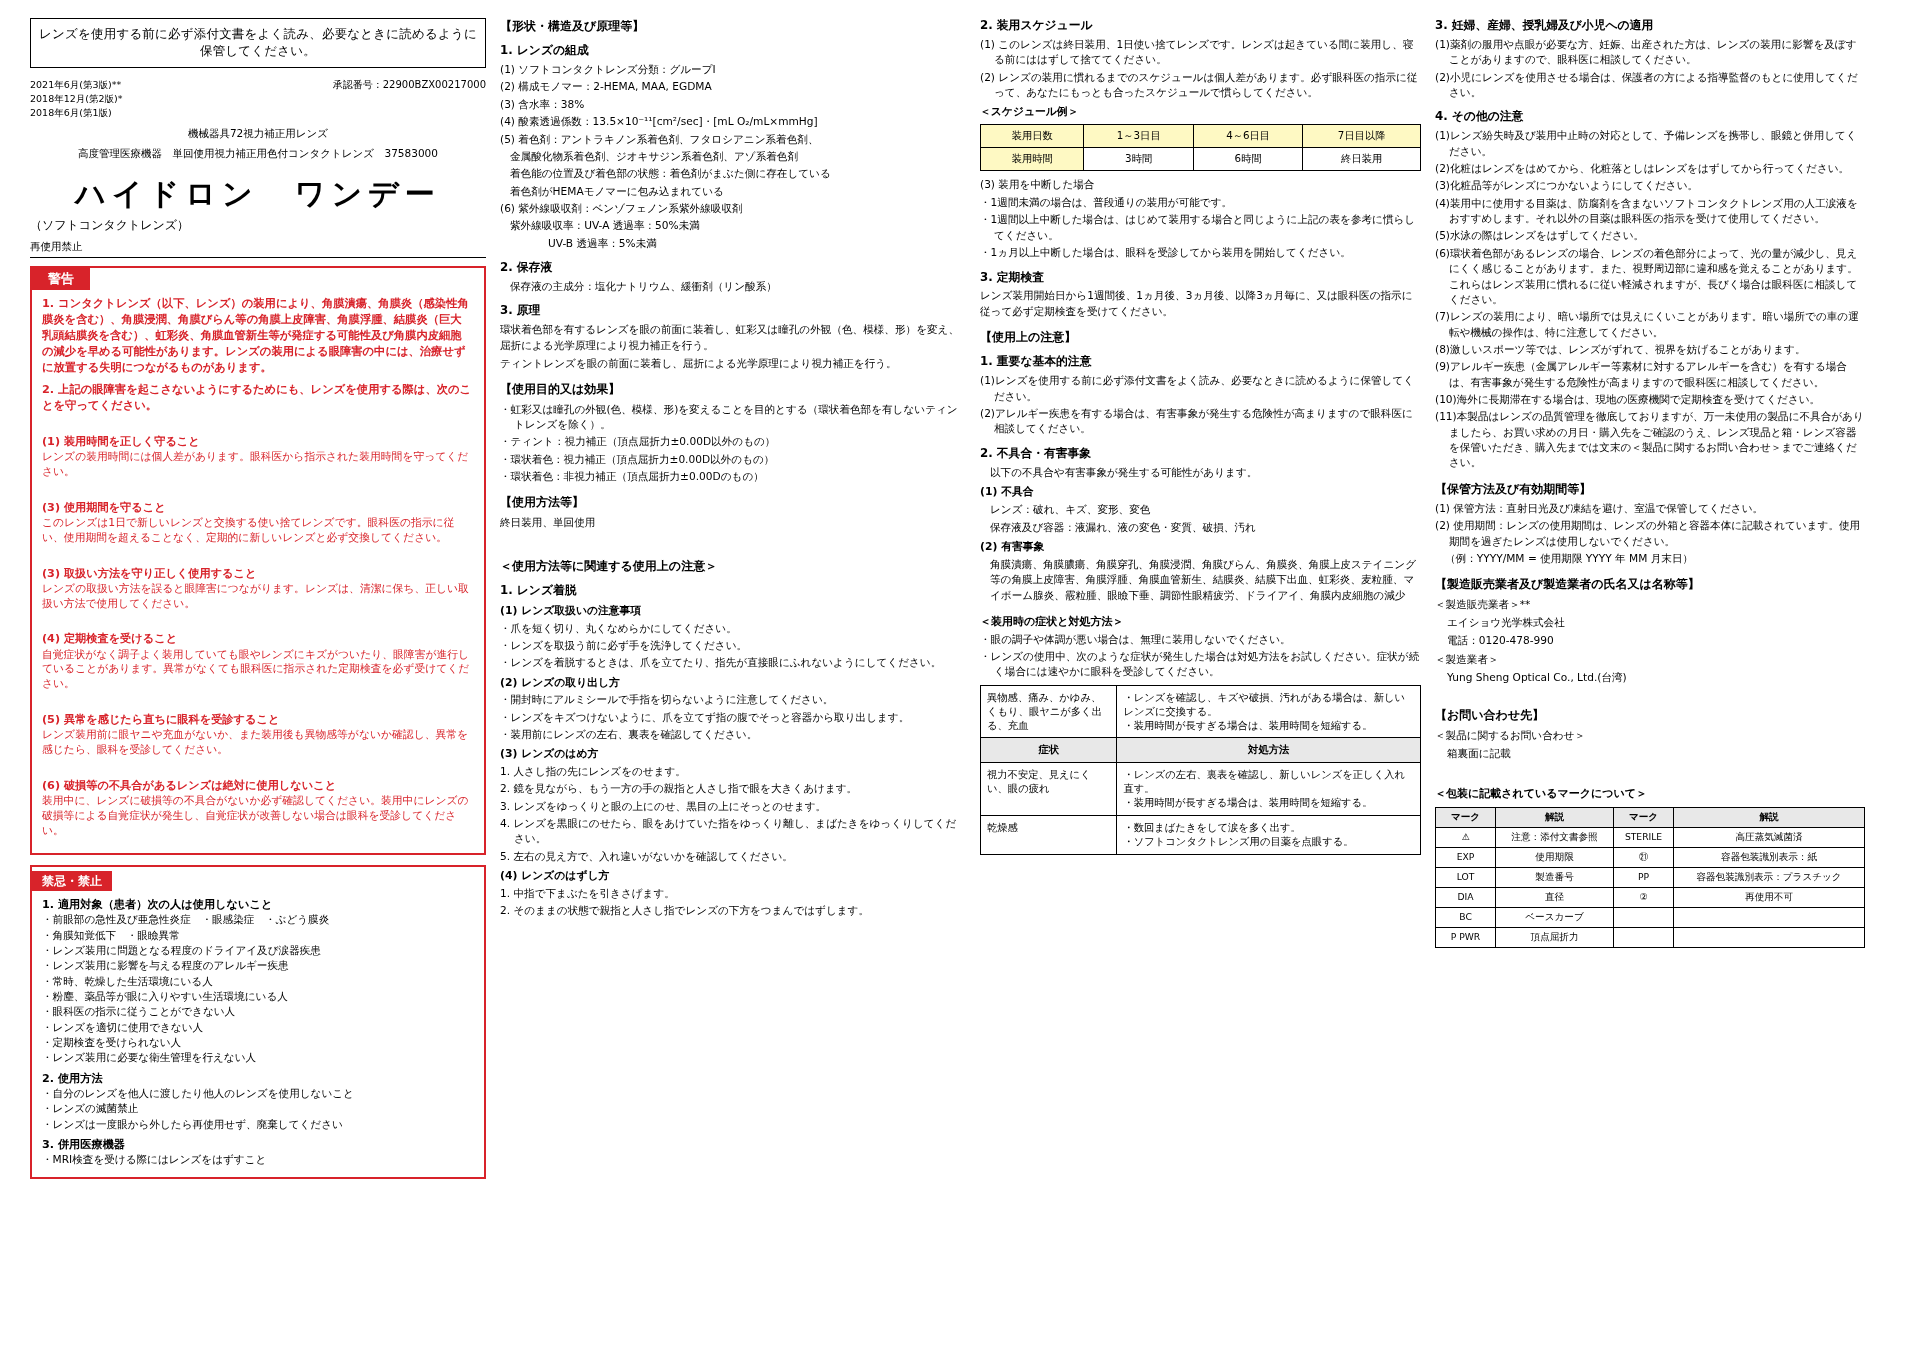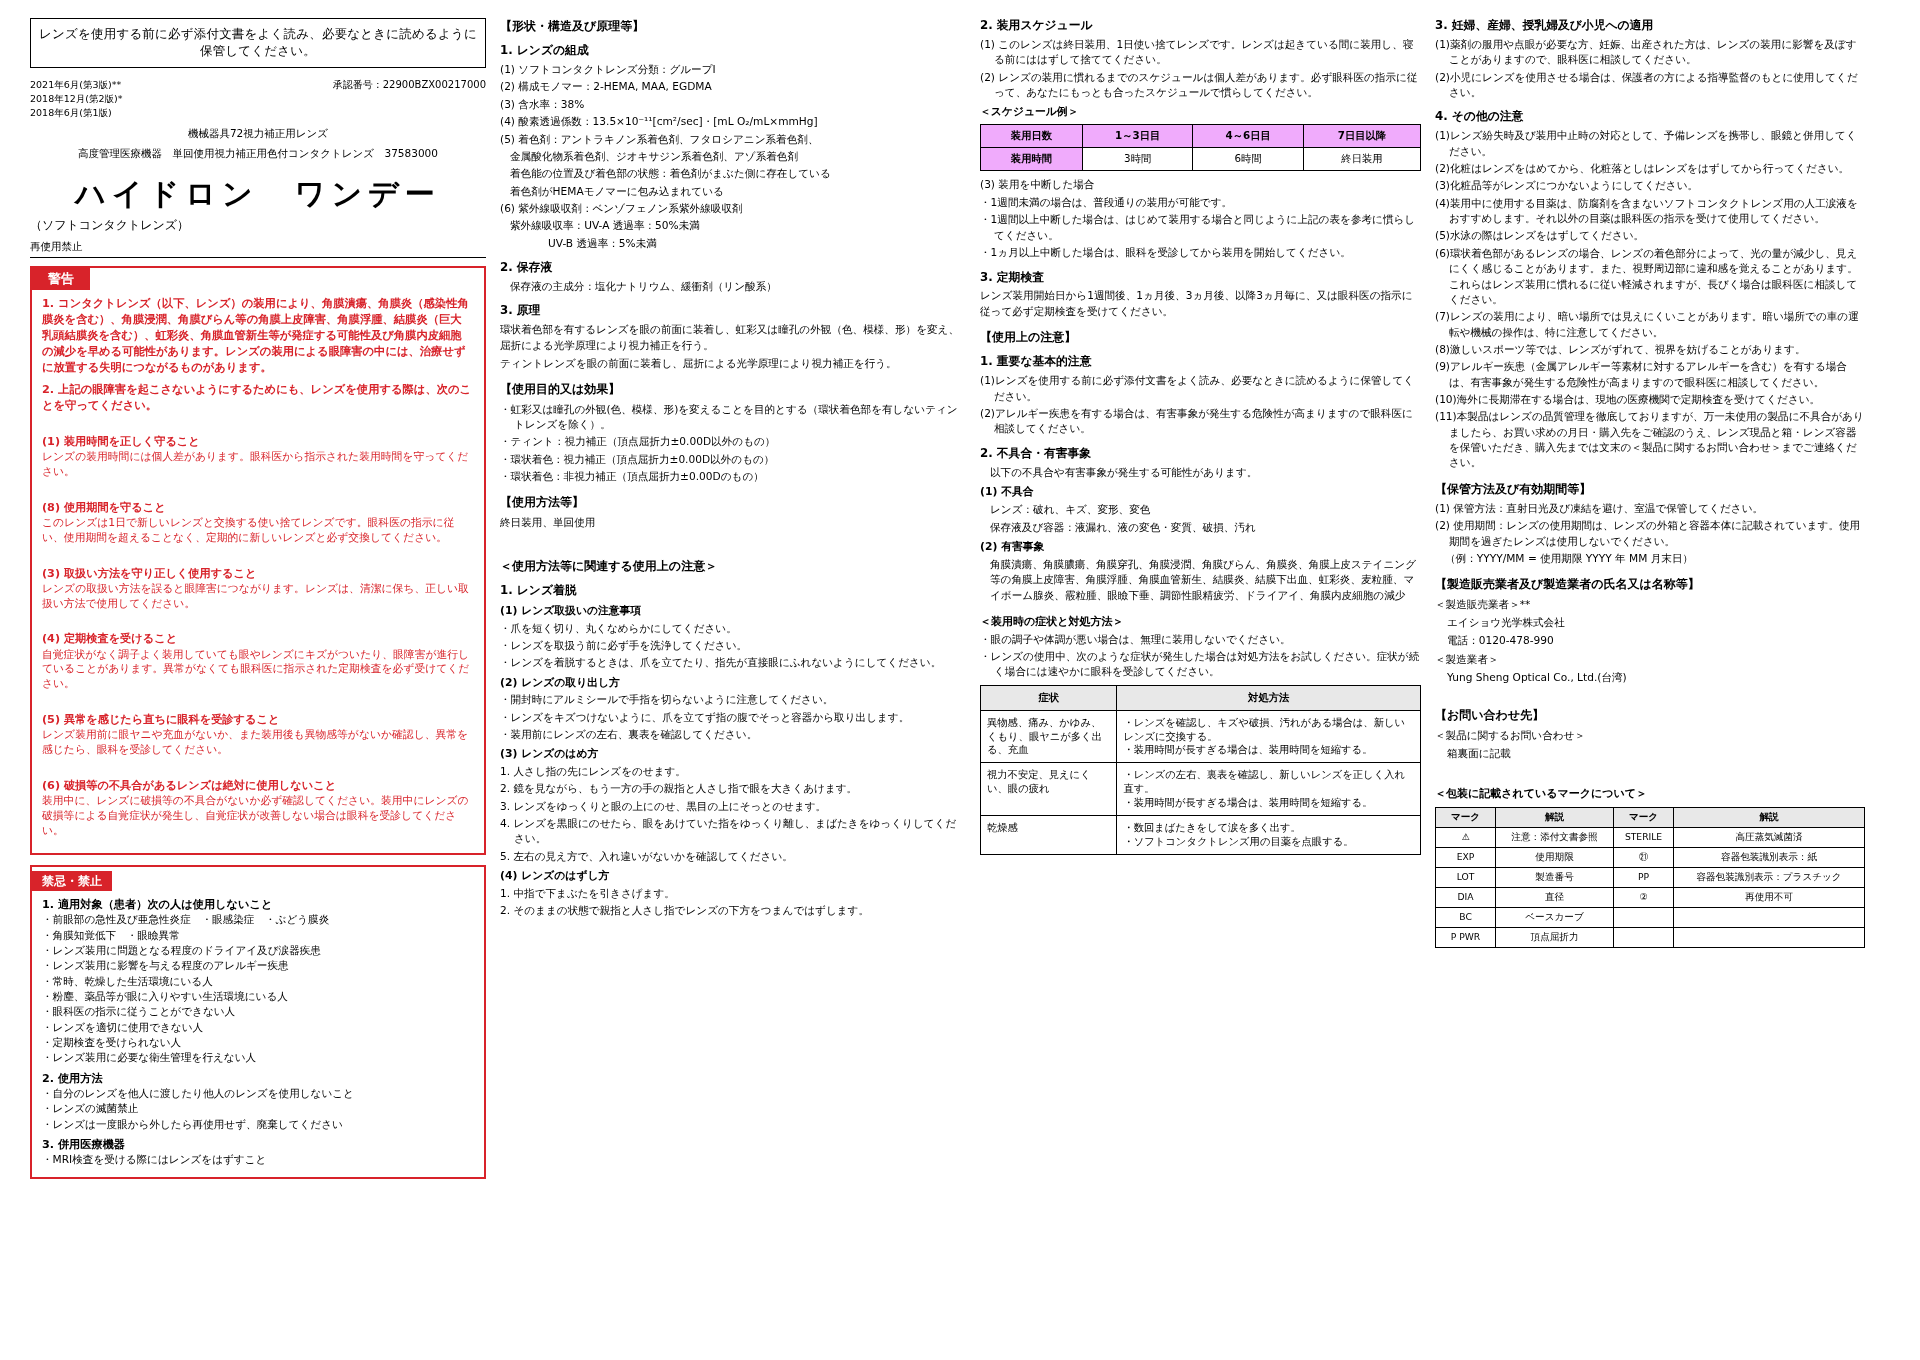--- a/index.html
+++ b/index.html
@@ -112,21 +112,21 @@
   .sub-c { font-size: 10.8px; font-weight: bold; margin: 5px 0 2px 0; }
 
   
   table.t { border-collapse: collapse; width: 100%; font-size: 10.3px; margin: 4px 0 6px 0; }
   table.t th, table.t td {
     border: 1px solid #000;
     padding: 4px 3px;
     text-align: center;
     vertical-align: middle;
   }
-  table.t th { background: #f0abfc; font-weight: bold; }
+  table.t th { background: #fef9c3; font-weight: normal; }
   table.sym { border-collapse: collapse; width: 100%; font-size: 10.3px; margin: 5px 0 0 0; }
   table.sym th, table.sym td { border: 1px solid #000; padding: 5px 6px; vertical-align: top; }
   table.sym th { background: #e8e8e8; text-align: center; font-weight: bold; }
   table.sym td.symcell { width: 31%; }
   table.mark { border-collapse: collapse; width: 100%; font-size: 9.6px; margin-top: 5px; }
   table.mark th, table.mark td { border: 1px solid #000; padding: 3px 4px; text-align: center; }
   table.mark th { background: #e8e8e8; font-weight: bold; }
   table.mark td.mk { width: 14%; font-size: 9.2px; }
 </style>
 </head>
@@ -156,21 +156,21 @@
       <div class="reuse">再使用禁止</div>
       <div class="hr"></div>
 
       <div class="warn-box">
         <div class="warn-title">警告</div>
         <div class="warn-p">1. コンタクトレンズ（以下、レンズ）の装用により、角膜潰瘍、角膜炎（感染性角膜炎を含む）、角膜浸潤、角膜びらん等の角膜上皮障害、角膜浮腫、結膜炎（巨大乳頭結膜炎を含む）、虹彩炎、角膜血管新生等が発症する可能性及び角膜内皮細胞の減少を早める可能性があります。レンズの装用による眼障害の中には、治療せずに放置する失明につながるものがあります。</div>
         <div class="warn-p">2. 上記の眼障害を起こさないようにするためにも、レンズを使用する際は、次のことを守ってください。</div>
 
         <div class="warn-sub">(1) 装用時間を正しく守ること</div>
         <div class="warn-txt">レンズの装用時間には個人差があります。眼科医から指示された装用時間を守ってください。</div>
-        <div class="warn-sub">(8) 使用期間を守ること</div>
+        <div class="warn-sub">(3) 使用期間を守ること</div>
         <div class="warn-txt">このレンズは1日で新しいレンズと交換する使い捨てレンズです。眼科医の指示に従い、使用期間を超えることなく、定期的に新しいレンズと必ず交換してください。</div>
         <div class="warn-sub">(3) 取扱い方法を守り正しく使用すること</div>
         <div class="warn-txt">レンズの取扱い方法を誤ると眼障害につながります。レンズは、清潔に保ち、正しい取扱い方法で使用してください。</div>
         <div class="warn-sub">(4) 定期検査を受けること</div>
         <div class="warn-txt">自覚症状がなく調子よく装用していても眼やレンズにキズがついたり、眼障害が進行していることがあります。異常がなくても眼科医に指示された定期検査を必ず受けてください。</div>
         <div class="warn-sub">(5) 異常を感じたら直ちに眼科を受診すること</div>
         <div class="warn-txt">レンズ装用前に眼ヤニや充血がないか、また装用後も異物感等がないか確認し、異常を感じたら、眼科を受診してください。</div>
         <div class="warn-sub">(6) 破損等の不具合があるレンズは絶対に使用しないこと</div>
         <div class="warn-txt">装用中に、レンズに破損等の不具合がないか必ず確認してください。装用中にレンズの破損等による自覚症状が発生し、自覚症状が改善しない場合は眼科を受診してください。</div>
       </div>
@@ -303,27 +303,27 @@
       <div class="sub-c">(2) 有害事象</div>
       <p class="flat" style="padding-left:10px;">角膜潰瘍、角膜膿瘍、角膜穿孔、角膜浸潤、角膜びらん、角膜炎、角膜上皮ステイニング等の角膜上皮障害、角膜浮腫、角膜血管新生、結膜炎、結膜下出血、虹彩炎、麦粒腫、マイボーム腺炎、霰粒腫、眼瞼下垂、調節性眼精疲労、ドライアイ、角膜内皮細胞の減少</p>
 
       <div class="sub-b" style="margin-top:12px;">＜装用時の症状と対処方法＞</div>
       <p class="ind">・眼の調子や体調が悪い場合は、無理に装用しないでください。</p>
       <p class="ind">・レンズの使用中、次のような症状が発生した場合は対処方法をお試しください。症状が続く場合には速やかに眼科を受診してください。</p>
 
       <table class="sym">
         <tbody>
             <tr>
-          <th class="symcell">症状</th>
-          <th>対処方法</th>
-        </tr>
-        <tr>
           <td class="symcell">異物感、痛み、かゆみ、くもり、眼ヤニが多く出る、充血</td>
           <td style="white-space:pre-line;">・レンズを確認し、キズや破損、汚れがある場合は、新しいレンズに交換する。
 ・装用時間が長すぎる場合は、装用時間を短縮する。</td>
+        </tr>
+        <tr>
+          <th class="symcell">症状</th>
+          <th>対処方法</th>
         </tr>
         <tr>
           <td class="symcell">視力不安定、見えにくい、眼の疲れ</td>
           <td style="white-space:pre-line;">・レンズの左右、裏表を確認し、新しいレンズを正しく入れ直す。
 ・装用時間が長すぎる場合は、装用時間を短縮する。</td>
         </tr>
         <tr>
           <td class="symcell">乾燥感</td>
           <td style="white-space:pre-line;">・数回まばたきをして涙を多く出す。
 ・ソフトコンタクトレンズ用の目薬を点眼する。</td>

